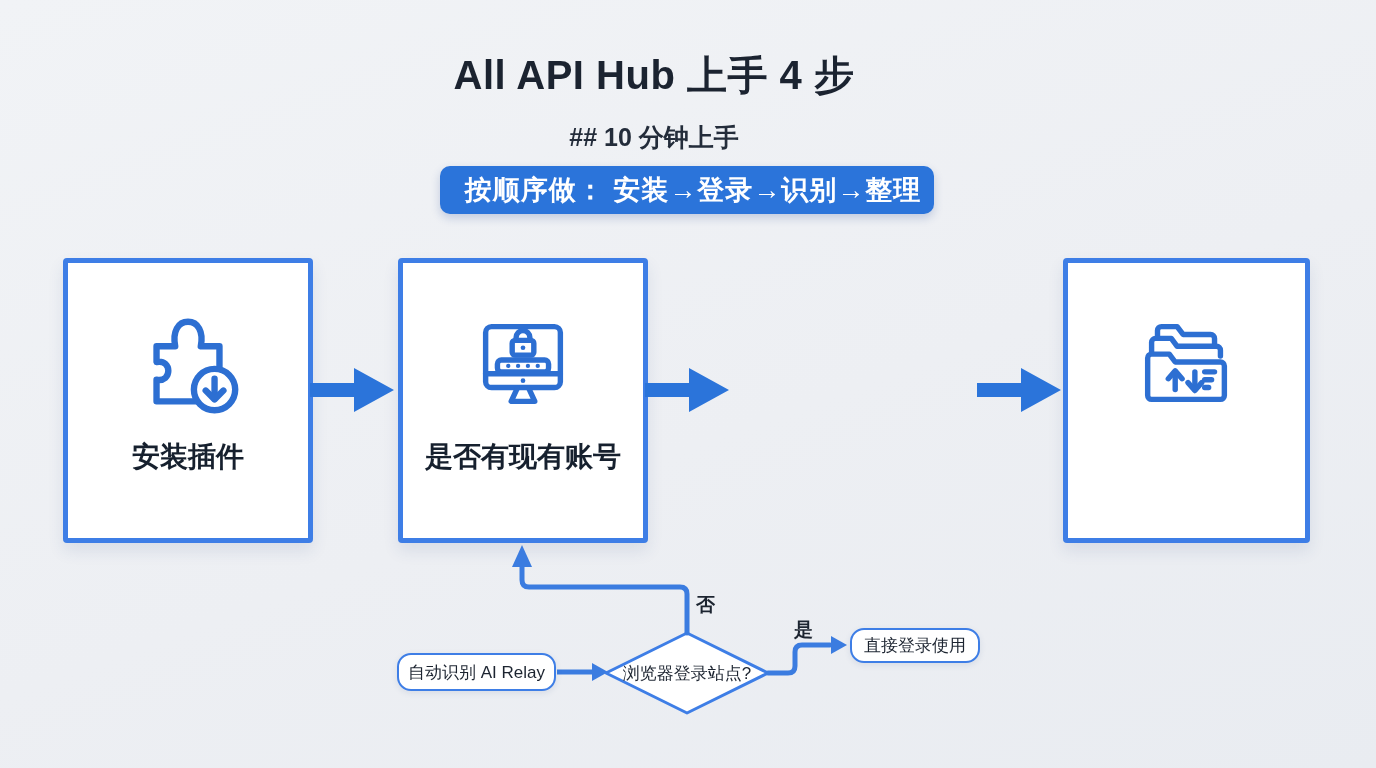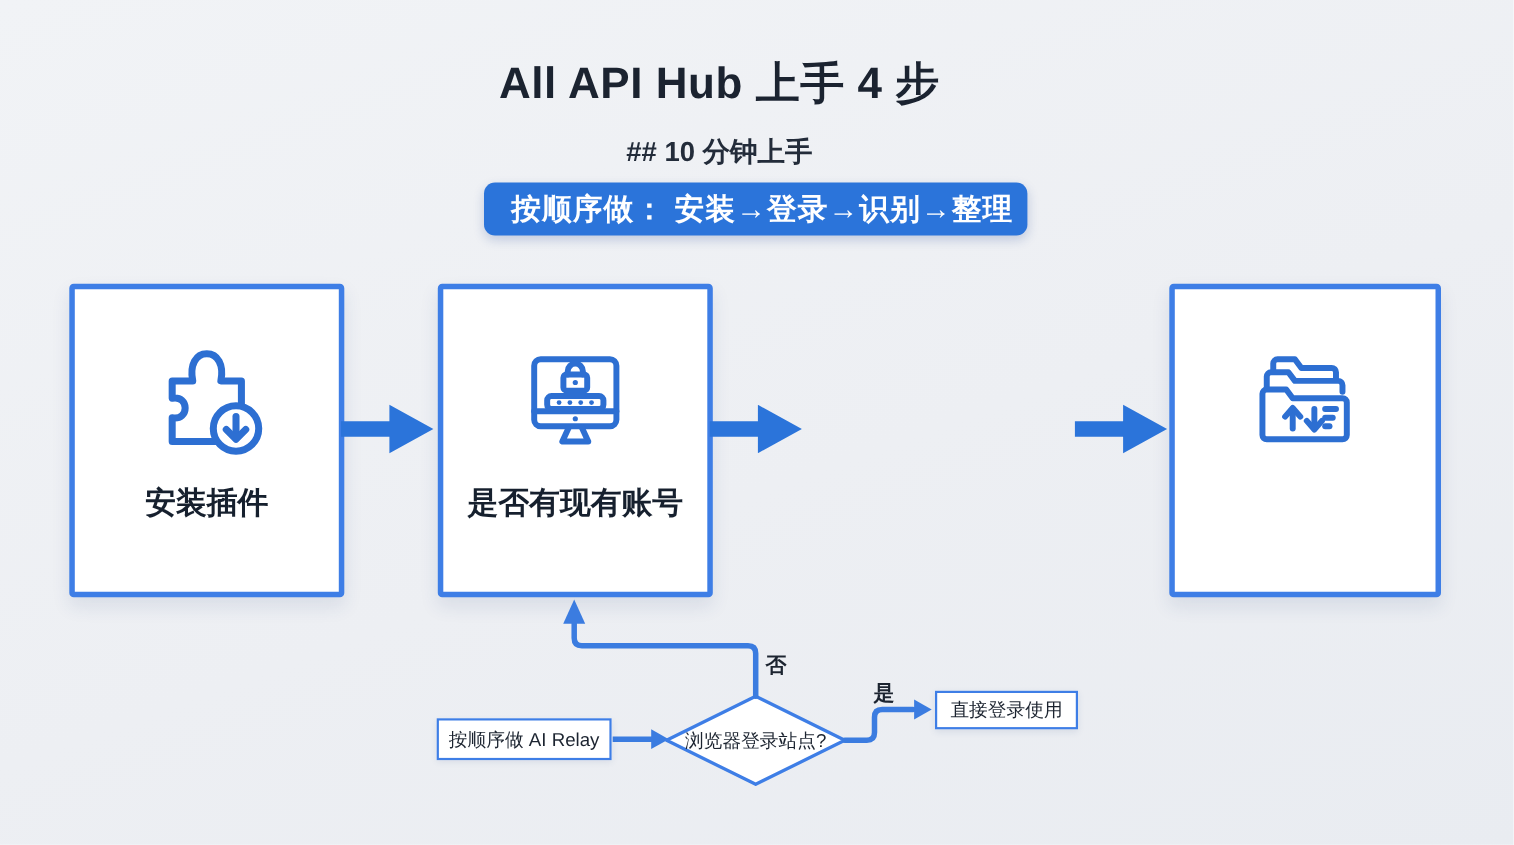--- a/index.html
+++ b/index.html
@@ -50,21 +50,21 @@
     text-align:center;line-height:1.45;white-space:pre-line;
   }
 
   
   .flow-arrow{position:absolute;top:367px;width:85px;height:46px;}
 
   
   .connectors{position:absolute;left:0;top:0;width:1376px;height:768px;pointer-events:none;}
   .flow-box{
     position:absolute;background:#ffffff;border:2.5px solid var(--border);
-    border-radius:0;display:flex;align-items:center;justify-content:center;
+    border-radius:14px;display:flex;align-items:center;justify-content:center;
     font-size:17px;color:#1c2430;box-shadow:0 2px 6px rgba(40,70,130,.10);
   }
   .flow-box.start{left:397px;top:653px;width:159px;height:38px;}
   .flow-box.result{left:850px;top:628px;width:130px;height:35px;}
   .diamond-label{
     position:absolute;left:606px;top:633px;width:162px;height:80px;
     display:flex;align-items:center;justify-content:center;
     font-size:17px;color:#1c2430;
   }
   .branch-label{position:absolute;font-size:19px;font-weight:600;color:#1c2430;}
@@ -144,19 +144,19 @@
 
     <polygon points="606,673 687,633 768,673 687,713" fill="#ffffff" stroke="var(--border)" stroke-width="3" stroke-linejoin="round"></polygon>
 
     <path d="M 687 633 L 687 594 Q 687 587 680 587 L 529 587 Q 522 587 522 580 L 522 562" fill="none" stroke="var(--line)" stroke-width="5" stroke-linecap="round"></path>
     <polygon points="522,545 512,567 532,567" fill="var(--line)"></polygon>
 
     <path d="M 768 673 L 788 673 Q 795 673 795 666 L 795 652 Q 795 645 802 645 L 830 645" fill="none" stroke="var(--line)" stroke-width="5" stroke-linecap="round"></path>
     <polygon points="847,645 831,636 831,654" fill="var(--line)"></polygon>
   </svg>
 
-  <div class="flow-box start">按顺序做 AI Relay</div>
+  <div class="flow-box start">自动识别 AI Relay</div>
   <div class="diamond-label">浏览器登录站点?</div>
   <div class="branch-label no">否</div>
   <div class="branch-label yes">是</div>
   <div class="flow-box result">直接登录使用</div>
 
 </div>
 
 </body></html>

